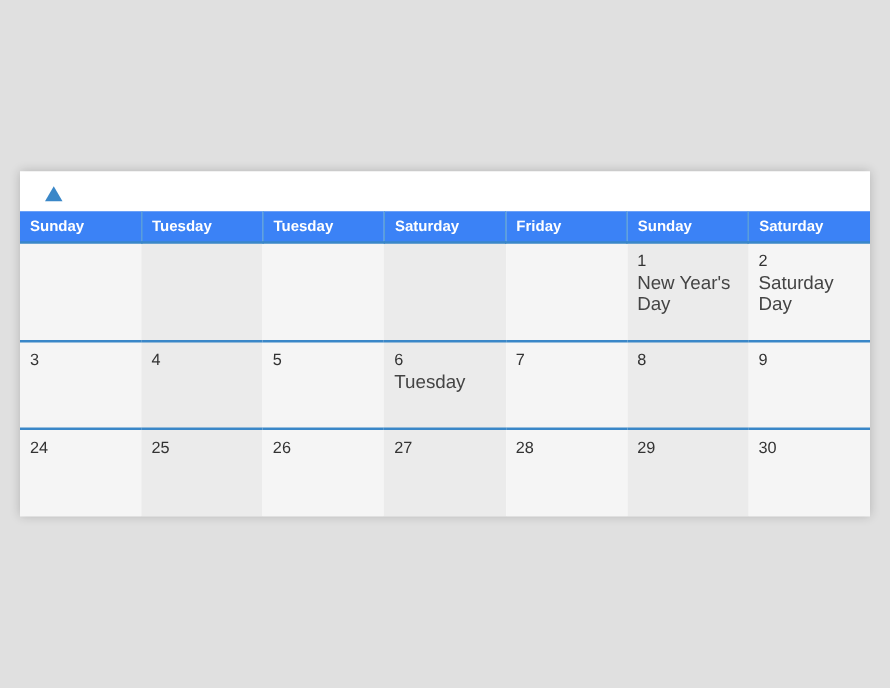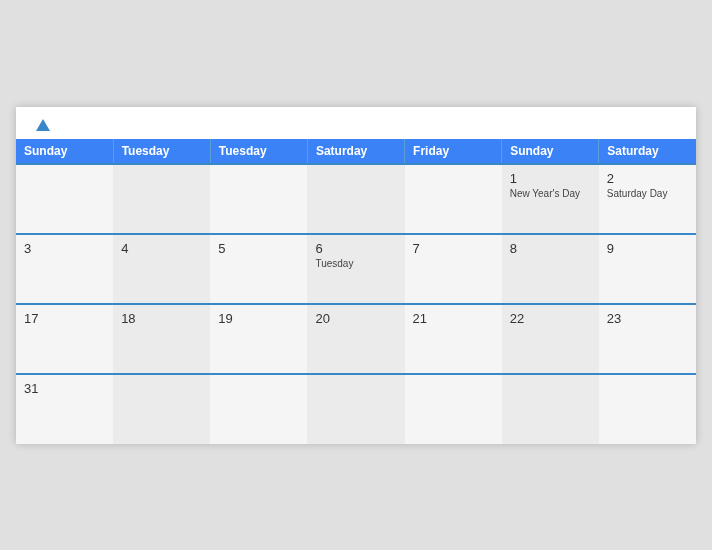--- a/index.html
+++ b/index.html
@@ -99,21 +99,21 @@
       background: #ebebeb;
     }
     .day-number {
       display: block;
       font-size: 13px;
       color: #333;
       margin-bottom: 2px;
     }
     .event {
       display: block;
-      font-size: 10px;
+      font-size: 15px;
       color: #444;
       margin-top: 1px;
     }
   </style>
 </head>
 <body>
 
 <div class="calendar">
   <div class="header">
     <div class="logo">
@@ -174,47 +174,36 @@
           </td>
           <td>
             <span class="day-number">8</span>
           </td>
           <td>
             <span class="day-number">9</span>
           </td>
         </tr>
         <tr>
           <td>
-            <span class="day-number">17</span>
-          </td>
-          <td>
-            <span class="day-number">18</span>
-          </td>
-          <td>
-            <span class="day-number">19</span>
-          </td>
-          <td>
-            <span class="day-number">20</span>
-          </td>
-          <td>
-            <span class="day-number">21</span>
-          </td>
-          <td>
-            <span class="day-number">22</span>
-          </td>
-          <td>
-            <span class="day-number">23</span>
-          </td>
-        </tr>
-        <tr>
-          <td>
-            <span class="day-number">31</span>
-          </td>
-          <td></td>
-          <td></td>
-          <td></td>
-          <td></td>
-          <td></td>
-          <td></td>
+            <span class="day-number">24</span>
+          </td>
+          <td>
+            <span class="day-number">25</span>
+          </td>
+          <td>
+            <span class="day-number">26</span>
+          </td>
+          <td>
+            <span class="day-number">27</span>
+          </td>
+          <td>
+            <span class="day-number">28</span>
+          </td>
+          <td>
+            <span class="day-number">29</span>
+          </td>
+          <td>
+            <span class="day-number">30</span>
+          </td>
         </tr>
       </tbody>
   </table>
 </div>
 
 </body></html>

